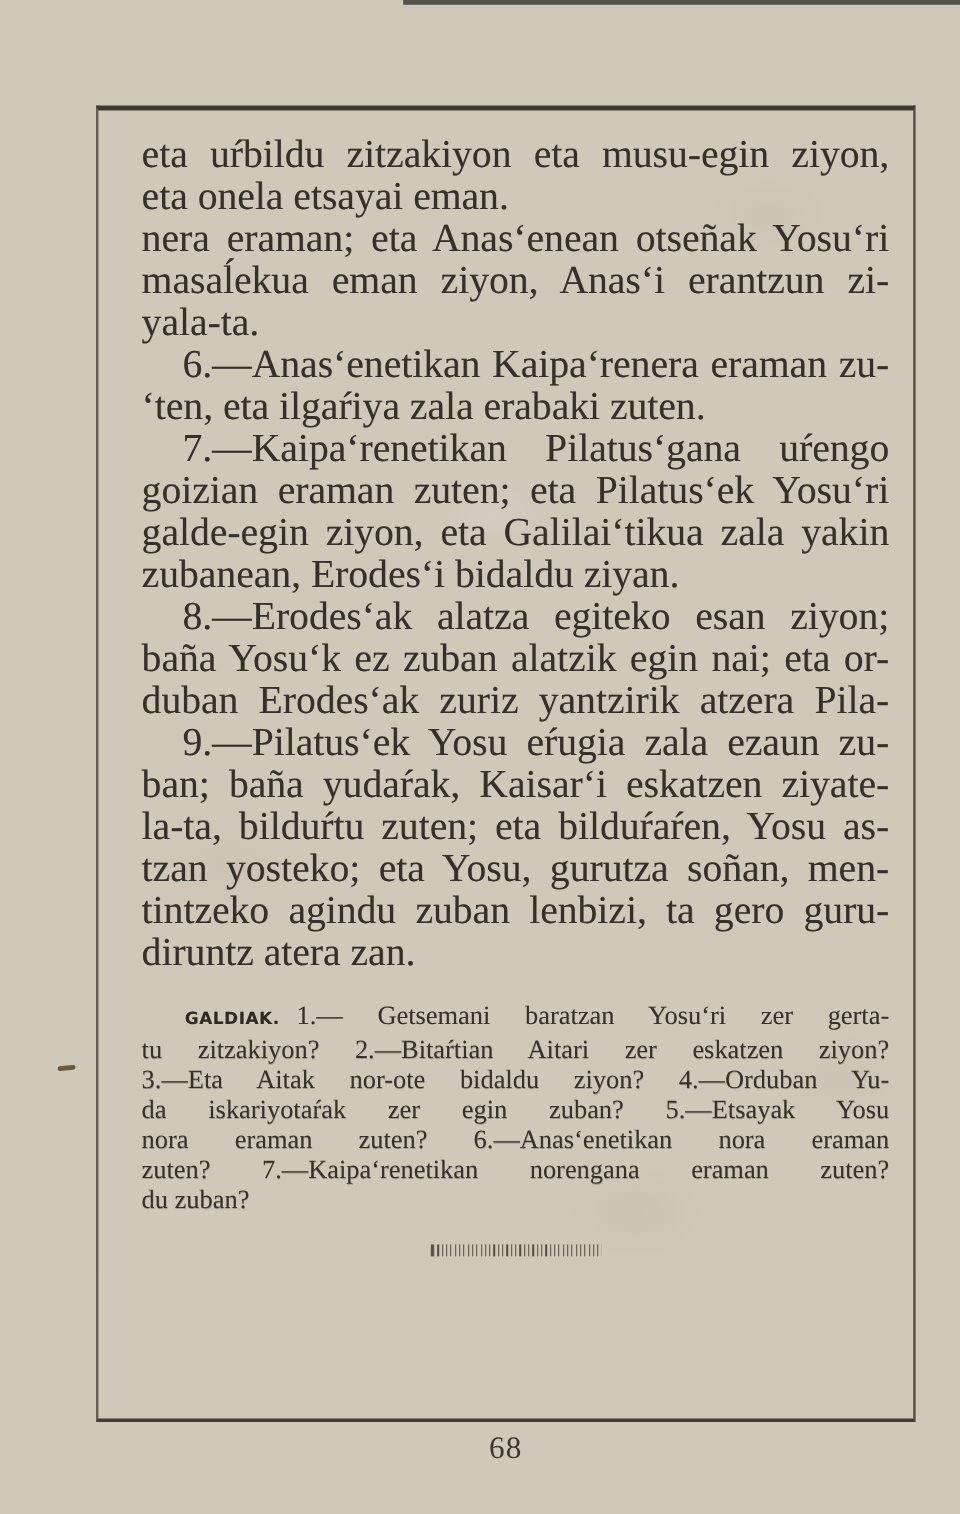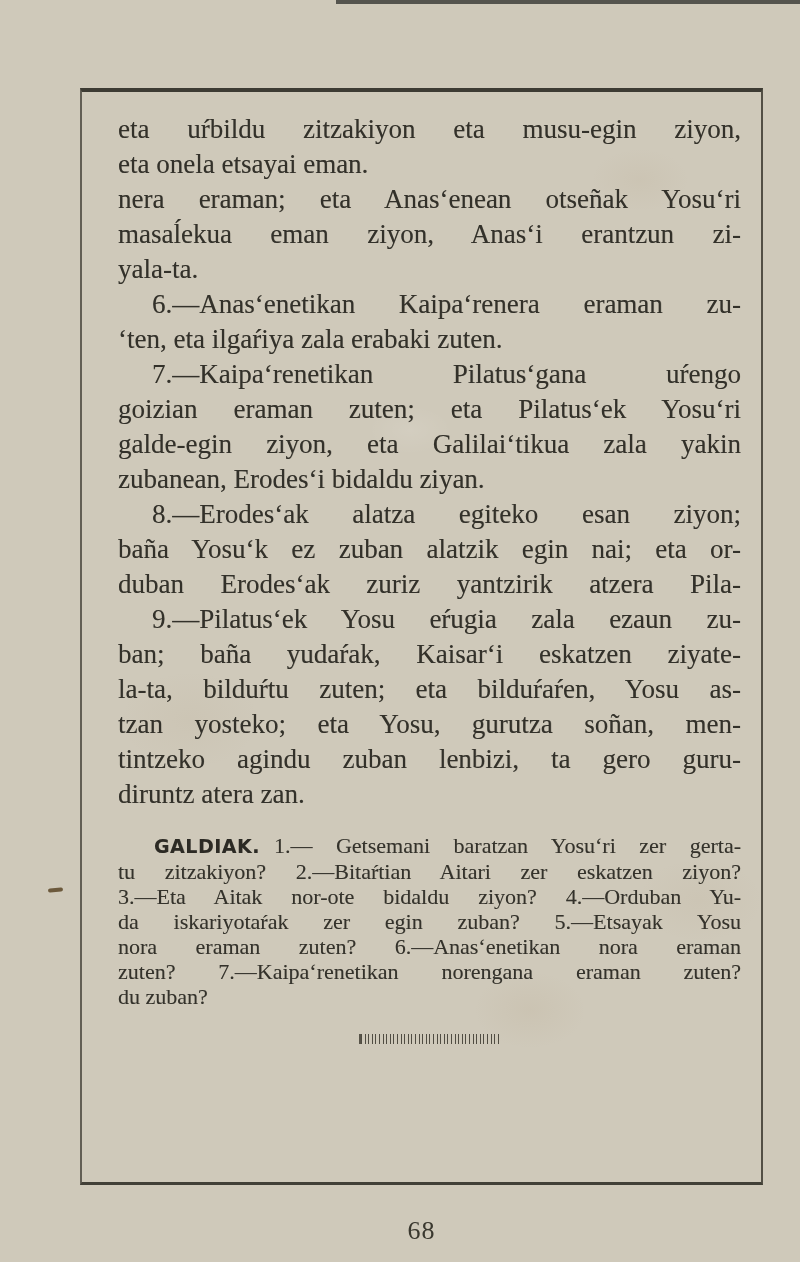--- a/index.html
+++ b/index.html
@@ -29,47 +29,47 @@
   .edge-top{position:absolute;top:0;left:336px;right:0;height:4px;background:#55544e;}
   .frame{
     position:absolute;left:80px;top:88px;width:679px;height:1090px;
     border-top:4px solid rgba(42,40,33,0.88);
     border-left:2px solid rgba(52,50,42,0.70);
     border-right:2px solid rgba(48,46,38,0.78);
     border-bottom:3px solid rgba(42,40,33,0.85);
   }
   .text-col{position:absolute;left:36px;top:20px;width:623px;}
   .bline{
-    font-size:27px;line-height:35px;color:#33312a;
+    font-size:33px;line-height:35px;color:#33312a;
     text-align:justify;text-align-last:justify;
     text-shadow:0.3px 0.3px 0 rgba(51,49,42,0.35);
   }
   .bline.end{text-align:center;text-align-last:left;}
   .bline.ind{text-indent:34px;}
   .questions{margin-top:21px;}
   .qline{
     font-size:22px;line-height:25px;color:#34322b;
     text-align:justify;text-align-last:justify;
     text-shadow:0.3px 0.3px 0 rgba(51,49,42,0.3);
   }
   .qline.end{text-align:right;text-align-last:left;}
   .qline.first{text-indent:36px;}
   .ghead{
     font-family:"DejaVu Sans",sans-serif;font-weight:bold;
-    font-size:19px;letter-spacing:0.5px;margin-right:14px;color:#2c2a24;
+    font-size:14px;letter-spacing:0.5px;margin-right:14px;color:#2c2a24;
   }
   .orn-wrap{margin-top:25px;text-align:center;}
   .ornament{
     display:inline-block;width:140px;height:10px;vertical-align:top;
     background:repeating-linear-gradient(90deg, rgba(58,55,45,0.85) 0 1px, rgba(58,55,45,0) 1px 3.6px);
     border-left:2px solid rgba(58,55,45,0.8);
   }
   .page-number{
     position:absolute;top:1191px;left:80px;width:683px;text-align:center;
-    font-size:26px;line-height:32px;color:#3a382f;letter-spacing:1px;margin-top:24px;
+    font-size:26px;line-height:32px;color:#3a382f;letter-spacing:1px;
   }
   .ink-mark{
     position:absolute;left:48px;top:888px;width:15px;height:4px;
     background:#5a4526;transform:rotate(-6deg);border-radius:2px;opacity:0.85;
   }
 </style>
 </head>
 <body>
 
 <div class="paper"></div>

